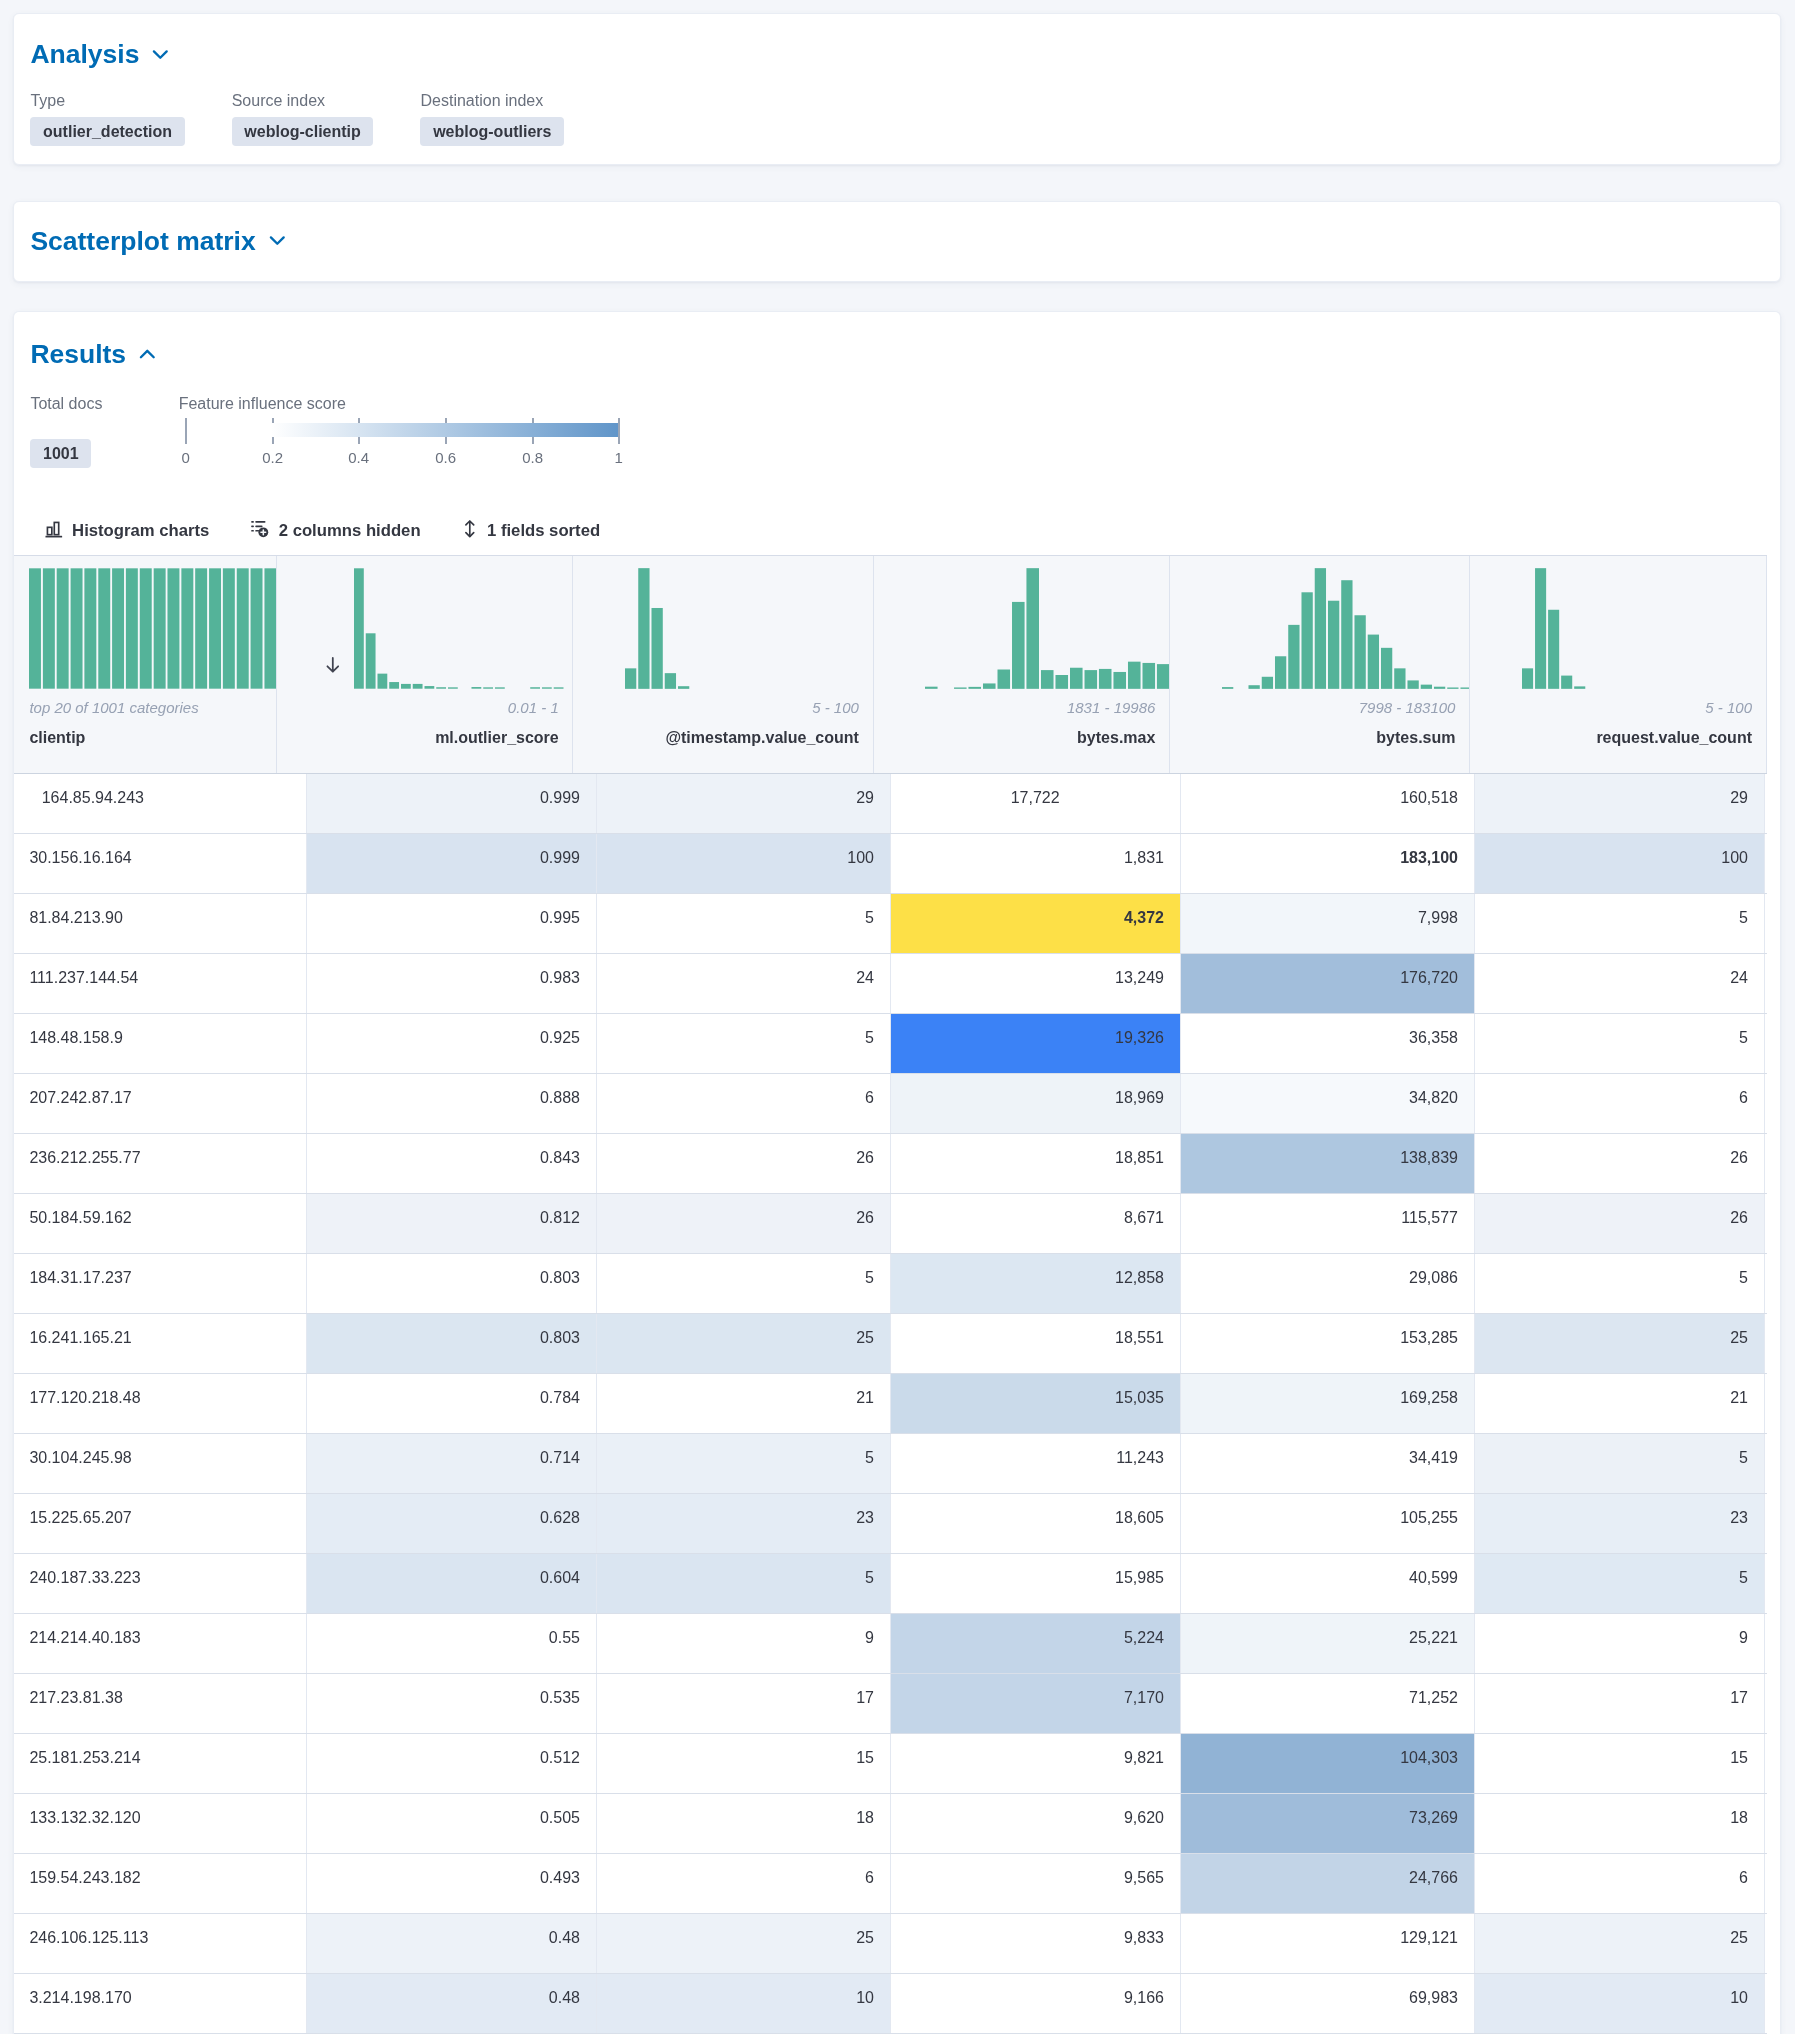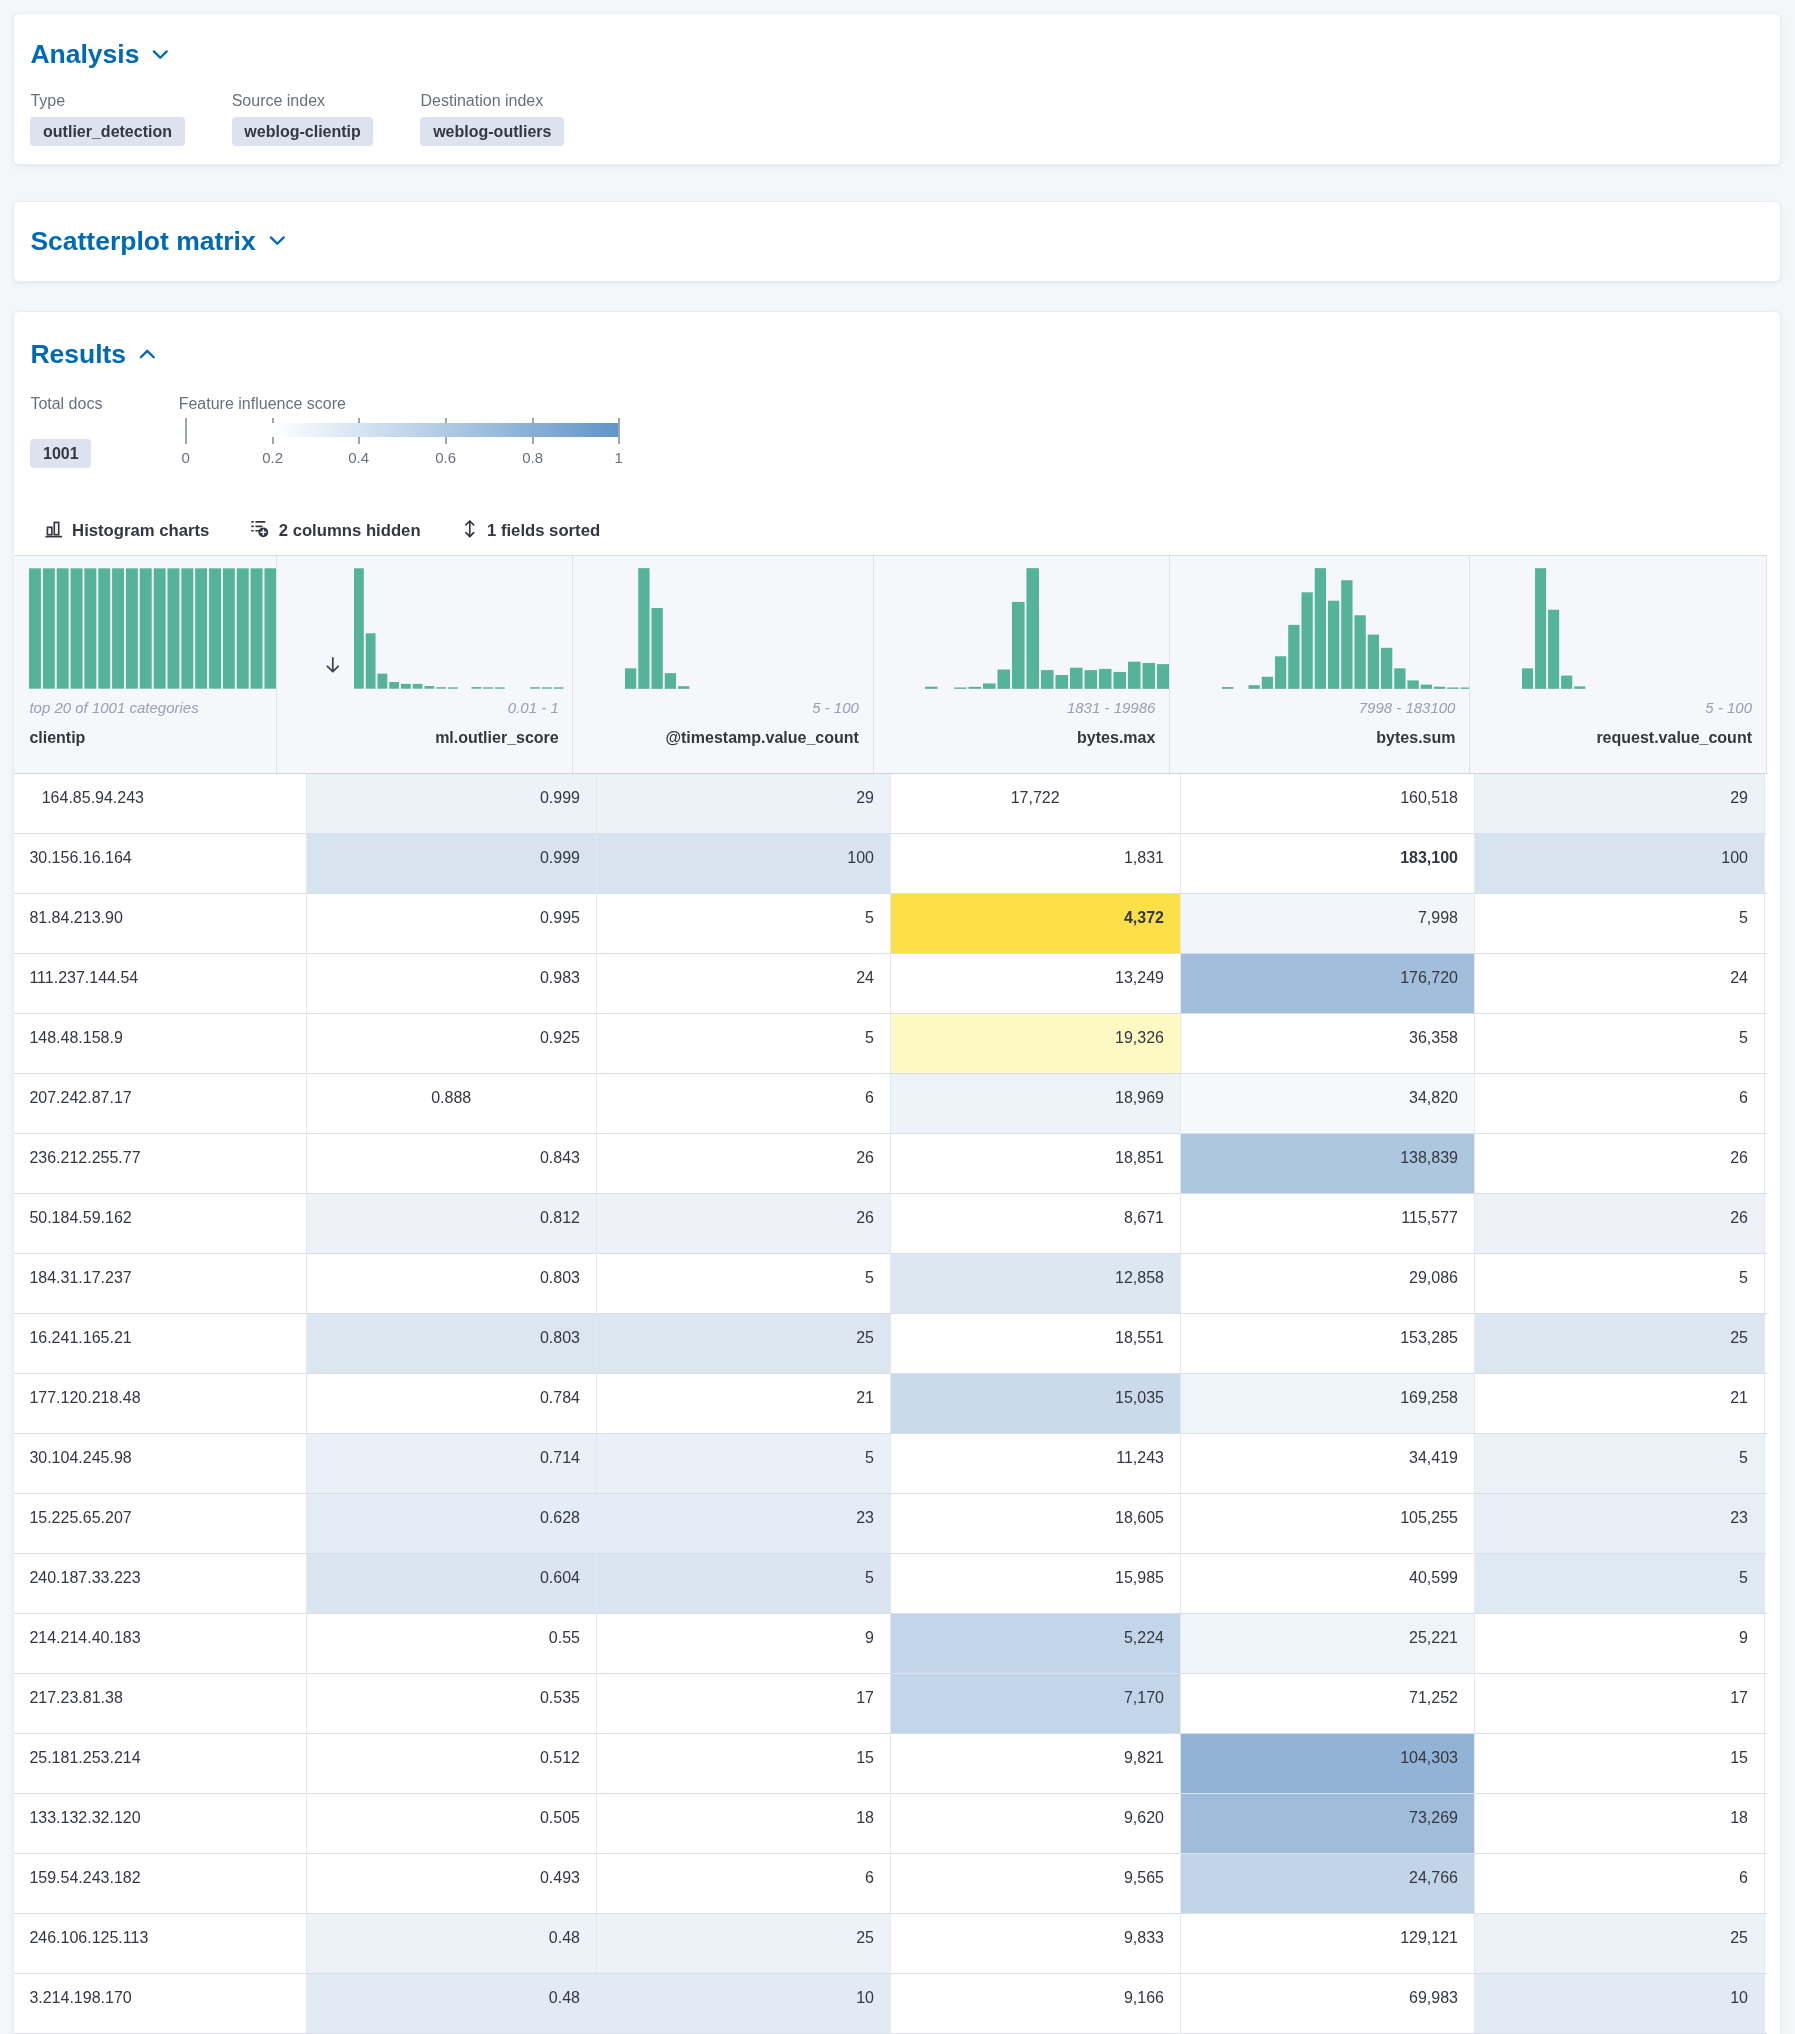--- a/index.html
+++ b/index.html
@@ -338,27 +338,27 @@
           <div class="cell r" style="width: 290px;">0.983</div>
           <div class="cell r" style="width: 294px;">24</div>
           <div class="cell r" style="width: 290px;">13,249</div>
           <div class="cell r" style="width: 294px; background: rgb(162, 190, 219);">176,720</div>
           <div class="cell r" style="width: 290px;">24</div>
         </div>
         <div class="rrow">
           <div class="cell" style="width: 293px;">148.48.158.9</div>
           <div class="cell r" style="width: 290px;">0.925</div>
           <div class="cell r" style="width: 294px;">5</div>
-          <div class="cell r" style="width: 290px; background: #fef9c3;">19,326</div>
+          <div class="cell r" style="width: 290px; background: #3b82f6;">19,326</div>
           <div class="cell r" style="width: 294px;">36,358</div>
           <div class="cell r" style="width: 290px;">5</div>
         </div>
         <div class="rrow">
           <div class="cell" style="width: 293px;">207.242.87.17</div>
-          <div class="cell r" style="width: 290px; text-align: center;">0.888</div>
+          <div class="cell r" style="width: 290px;">0.888</div>
           <div class="cell r" style="width: 294px;">6</div>
           <div class="cell r" style="width: 290px; background: rgb(238, 243, 248);">18,969</div>
           <div class="cell r" style="width: 294px; background: rgb(246, 249, 252);">34,820</div>
           <div class="cell r" style="width: 290px;">6</div>
         </div>
         <div class="rrow">
           <div class="cell" style="width: 293px;">236.212.255.77</div>
           <div class="cell r" style="width: 290px;">0.843</div>
           <div class="cell r" style="width: 294px;">26</div>
           <div class="cell r" style="width: 290px;">18,851</div>

